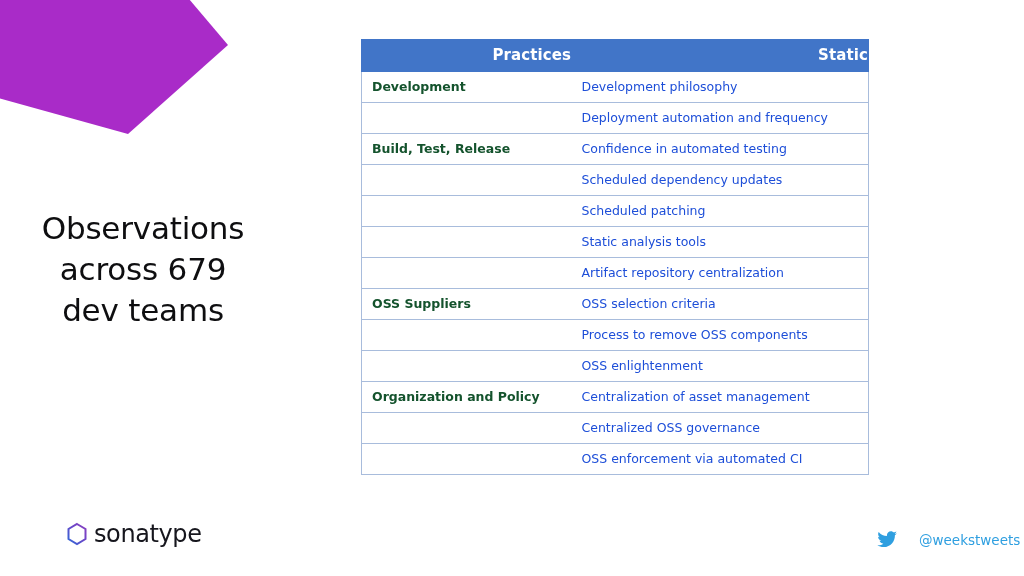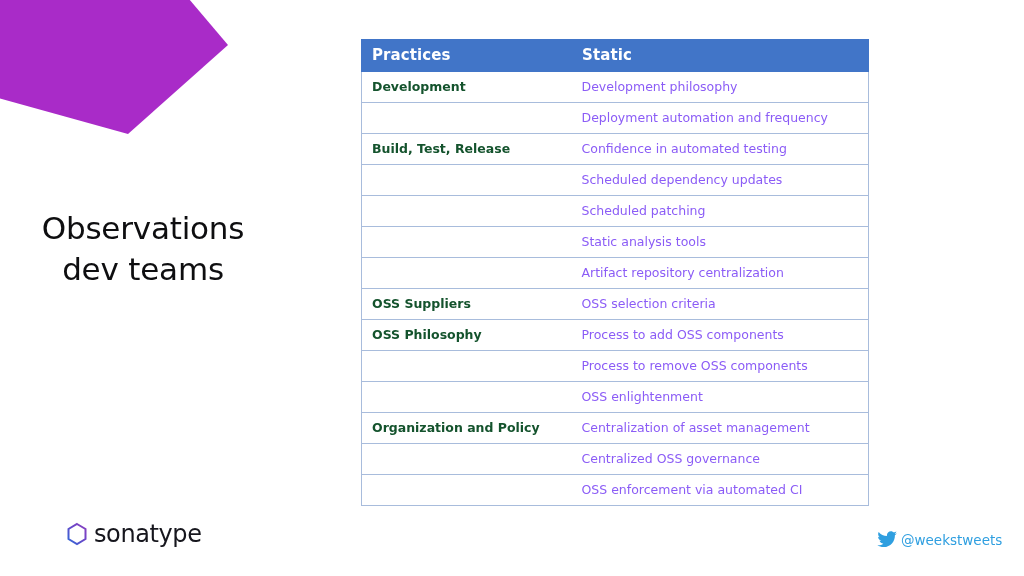--- a/index.html
+++ b/index.html
@@ -67,21 +67,21 @@
     line-height: 24px;
   }
 
   
   .twitter {
     position: absolute;
     left: 877px;
     top: 531px;
     display: flex;
     align-items: center;
-    gap: 4px;
+    gap: 22px;
     text-align: right;
   }
   .tw-bird { width: 20px; height: 17px; display: block; }
   .tw-handle {
     font-size: 13.5px;
     color: #2f9fe0;
     font-family: "DejaVu Sans", sans-serif;
     line-height: 16px;
     white-space: nowrap;
   }
@@ -99,30 +99,30 @@
     table-layout: fixed;
   }
   table.factors col.c1 { width: 210px; }
   table.factors col.c2 { width: 297px; }
 
   table.factors thead th {
     background: #4175c8;
     color: #ffffff;
     font-size: 15px;
     font-weight: 600;
-    text-align: left;
+    text-align: right;
     padding: 6px 0 7px 10px;
     height: 17px;
     border: 1px solid #4175c8;
     font-family: "DejaVu Sans", sans-serif;
     letter-spacing: 0.1px;
   }
   table.factors tbody td {
     font-size: 12.5px;
-    color: #8b5cf6;
+    color: #1d4ed8;
     padding: 7px 0 8px 10px;
     height: 15px;
     vertical-align: middle;
     border-top: 1px solid #a8bcdc;
     border-bottom: 1px solid #a8bcdc;
     border-left: 1px solid #a8bcdc;
     border-right: 1px solid #a8bcdc;
     font-family: "DejaVu Sans", sans-serif;
     background: #ffffff;
     overflow: hidden;
@@ -147,20 +147,21 @@
       <mask id="holeMask">
         <rect x="0" y="0" width="320" height="222" fill="#ffffff"></rect>
         <circle cx="191" cy="52" r="33" fill="#000000"></circle>
       </mask>
     </defs>
     <polygon points="6,46 104,-16 212,6 318,131 218,220 16,164" fill="#a92bc8" mask="url(#holeMask)"></polygon>
   </svg>
 
   <div class="headline">
     <span class="hl-line">Observations</span>
+    <span class="hl-line">across 679</span>
     <span class="hl-line">dev teams</span>
   </div>
 
   <div class="logo">
     <svg class="logo-mark" viewBox="0 0 22 24" xmlns="http://www.w3.org/2000/svg" aria-hidden="true">
       <defs>
         <linearGradient id="hexGrad" x1="0" y1="1" x2="1" y2="0">
           <stop offset="0%" stop-color="#2e6bd8"></stop>
           <stop offset="55%" stop-color="#6a46c8"></stop>
           <stop offset="100%" stop-color="#8b3fbf"></stop>
@@ -217,24 +218,20 @@
         </tr>
         <tr>
           <td class="practice"></td>
           <td class="factor">Artifact repository centralization</td>
         </tr>
         <tr>
           <td class="practice">OSS Suppliers</td>
           <td class="factor">OSS selection criteria</td>
         </tr>
         <tr>
-          <td class="practice">OSS Philosophy</td>
-          <td class="factor">Process to add OSS components</td>
-        </tr>
-        <tr>
           <td class="practice"></td>
           <td class="factor">Process to remove OSS components</td>
         </tr>
         <tr>
           <td class="practice"></td>
           <td class="factor">OSS enlightenment</td>
         </tr>
         <tr>
           <td class="practice">Organization and Policy</td>
           <td class="factor">Centralization of asset management</td>

